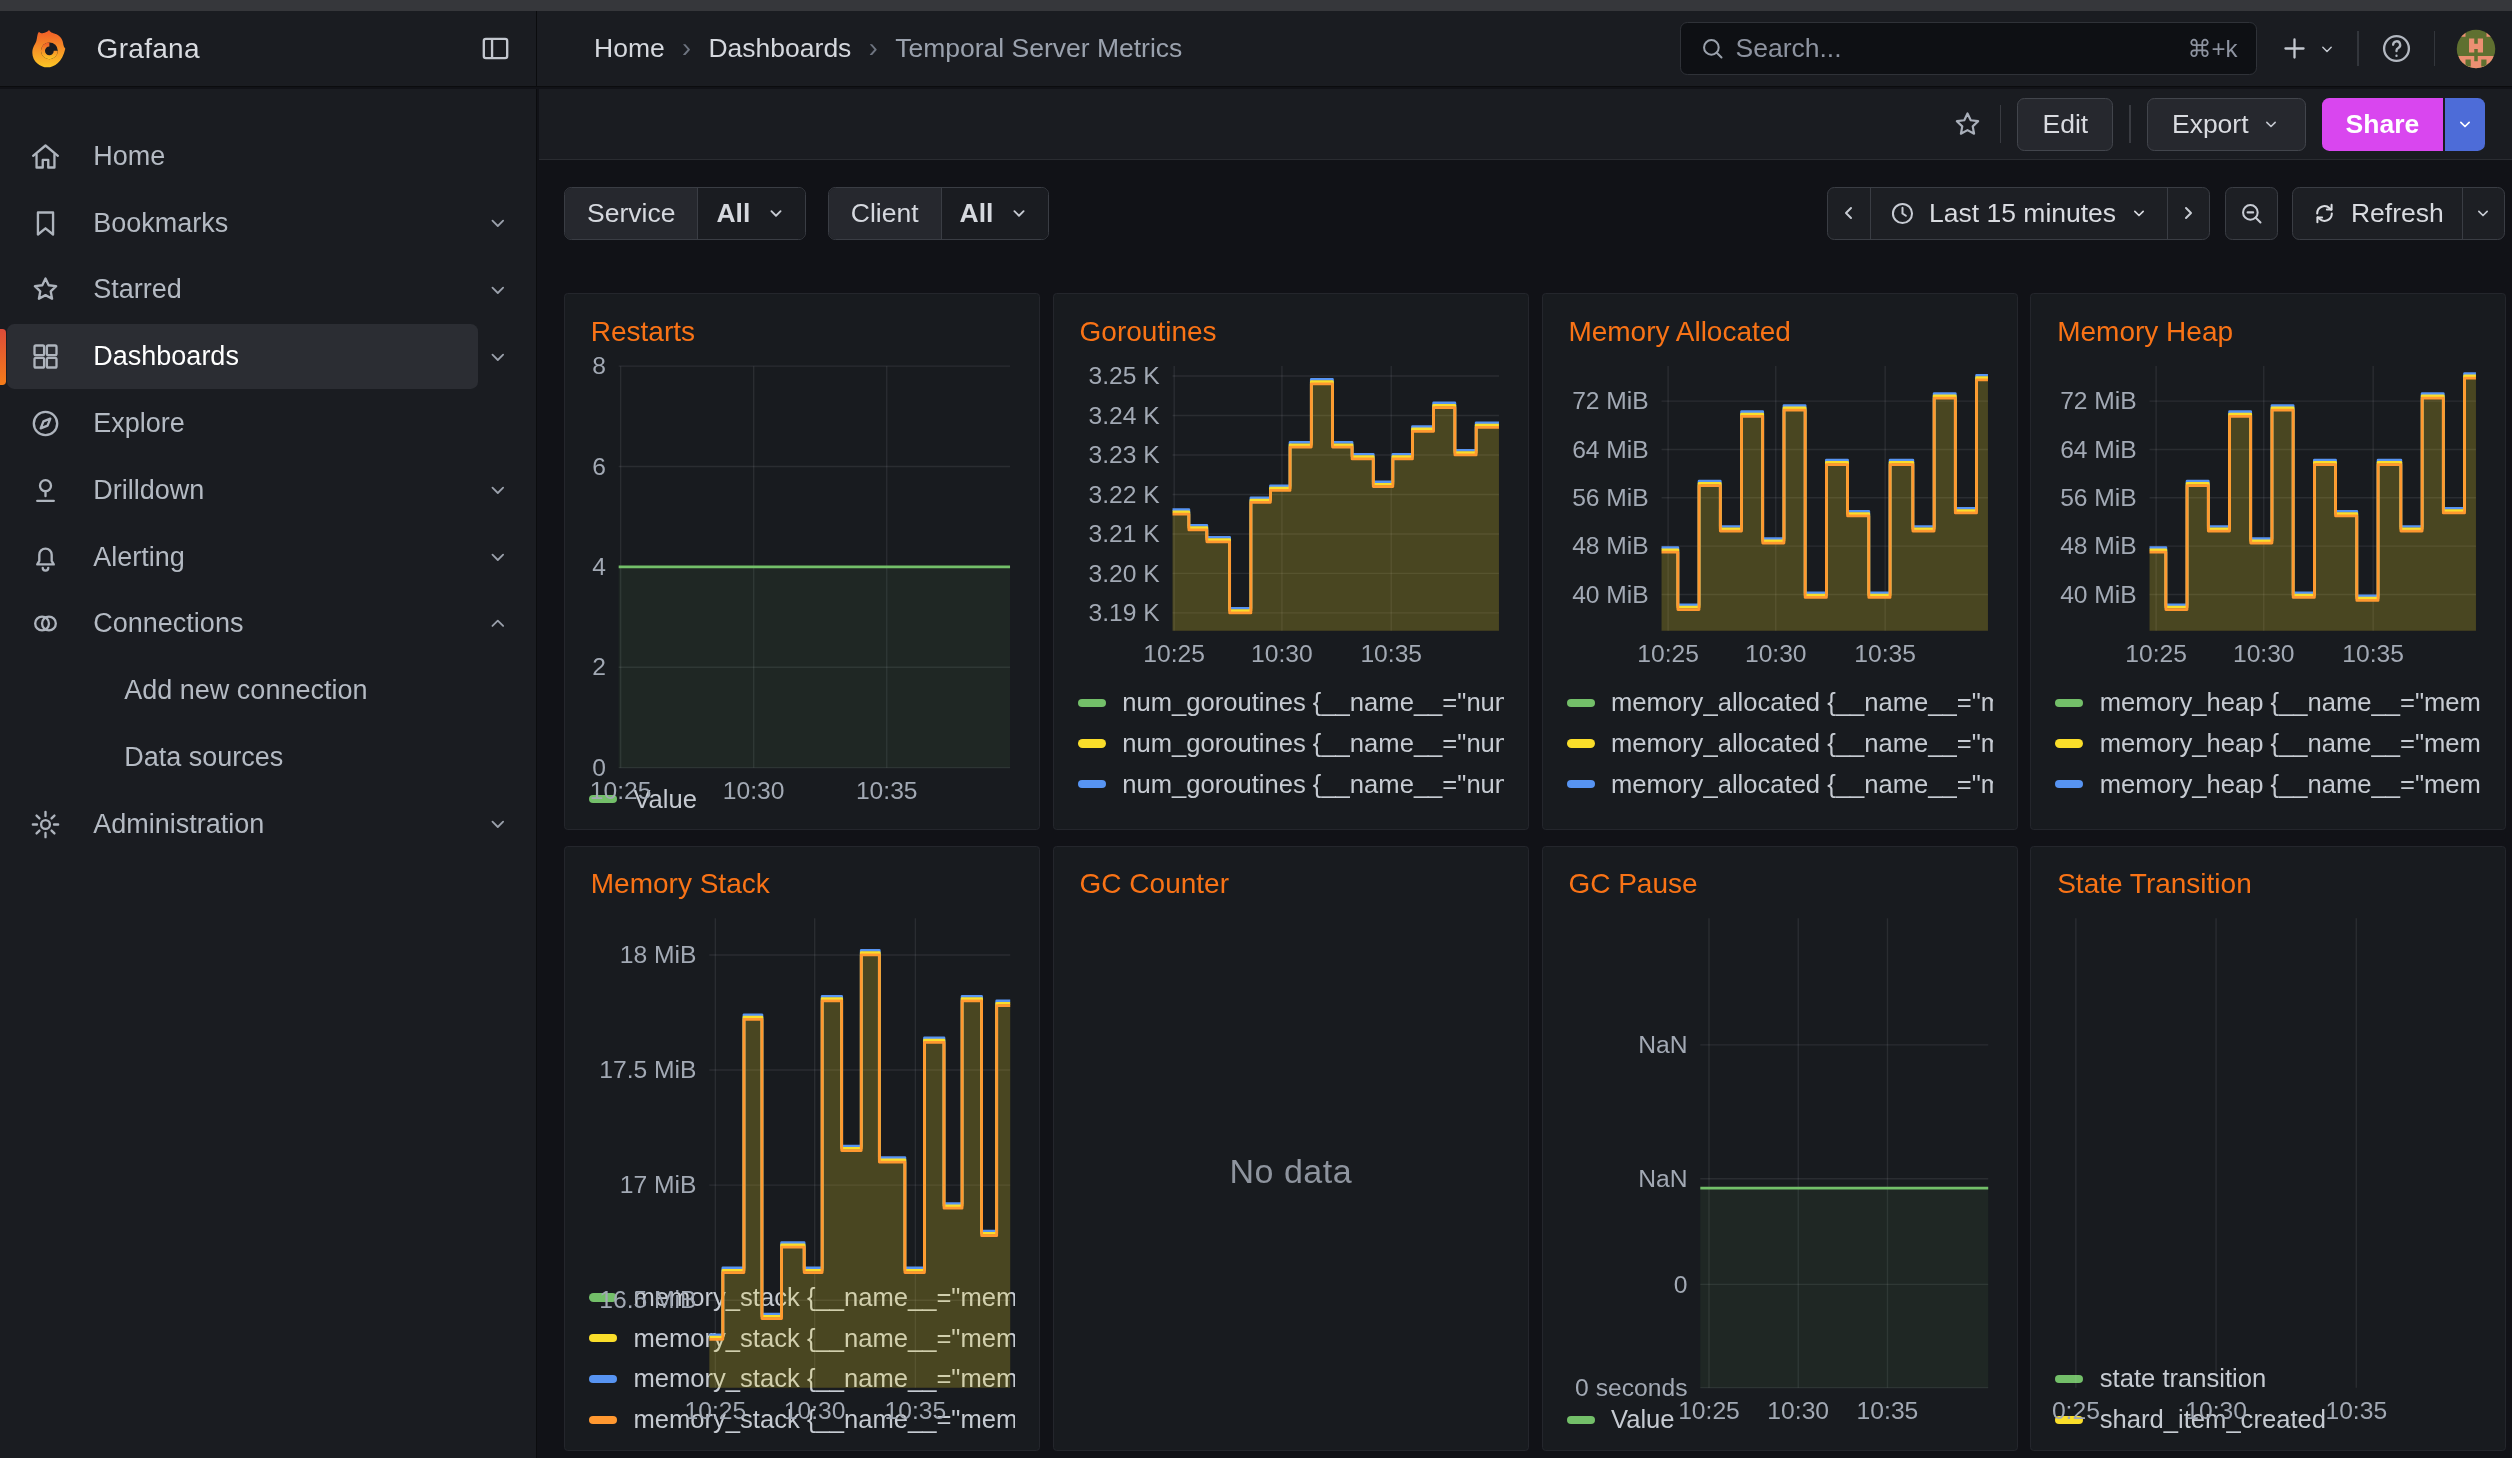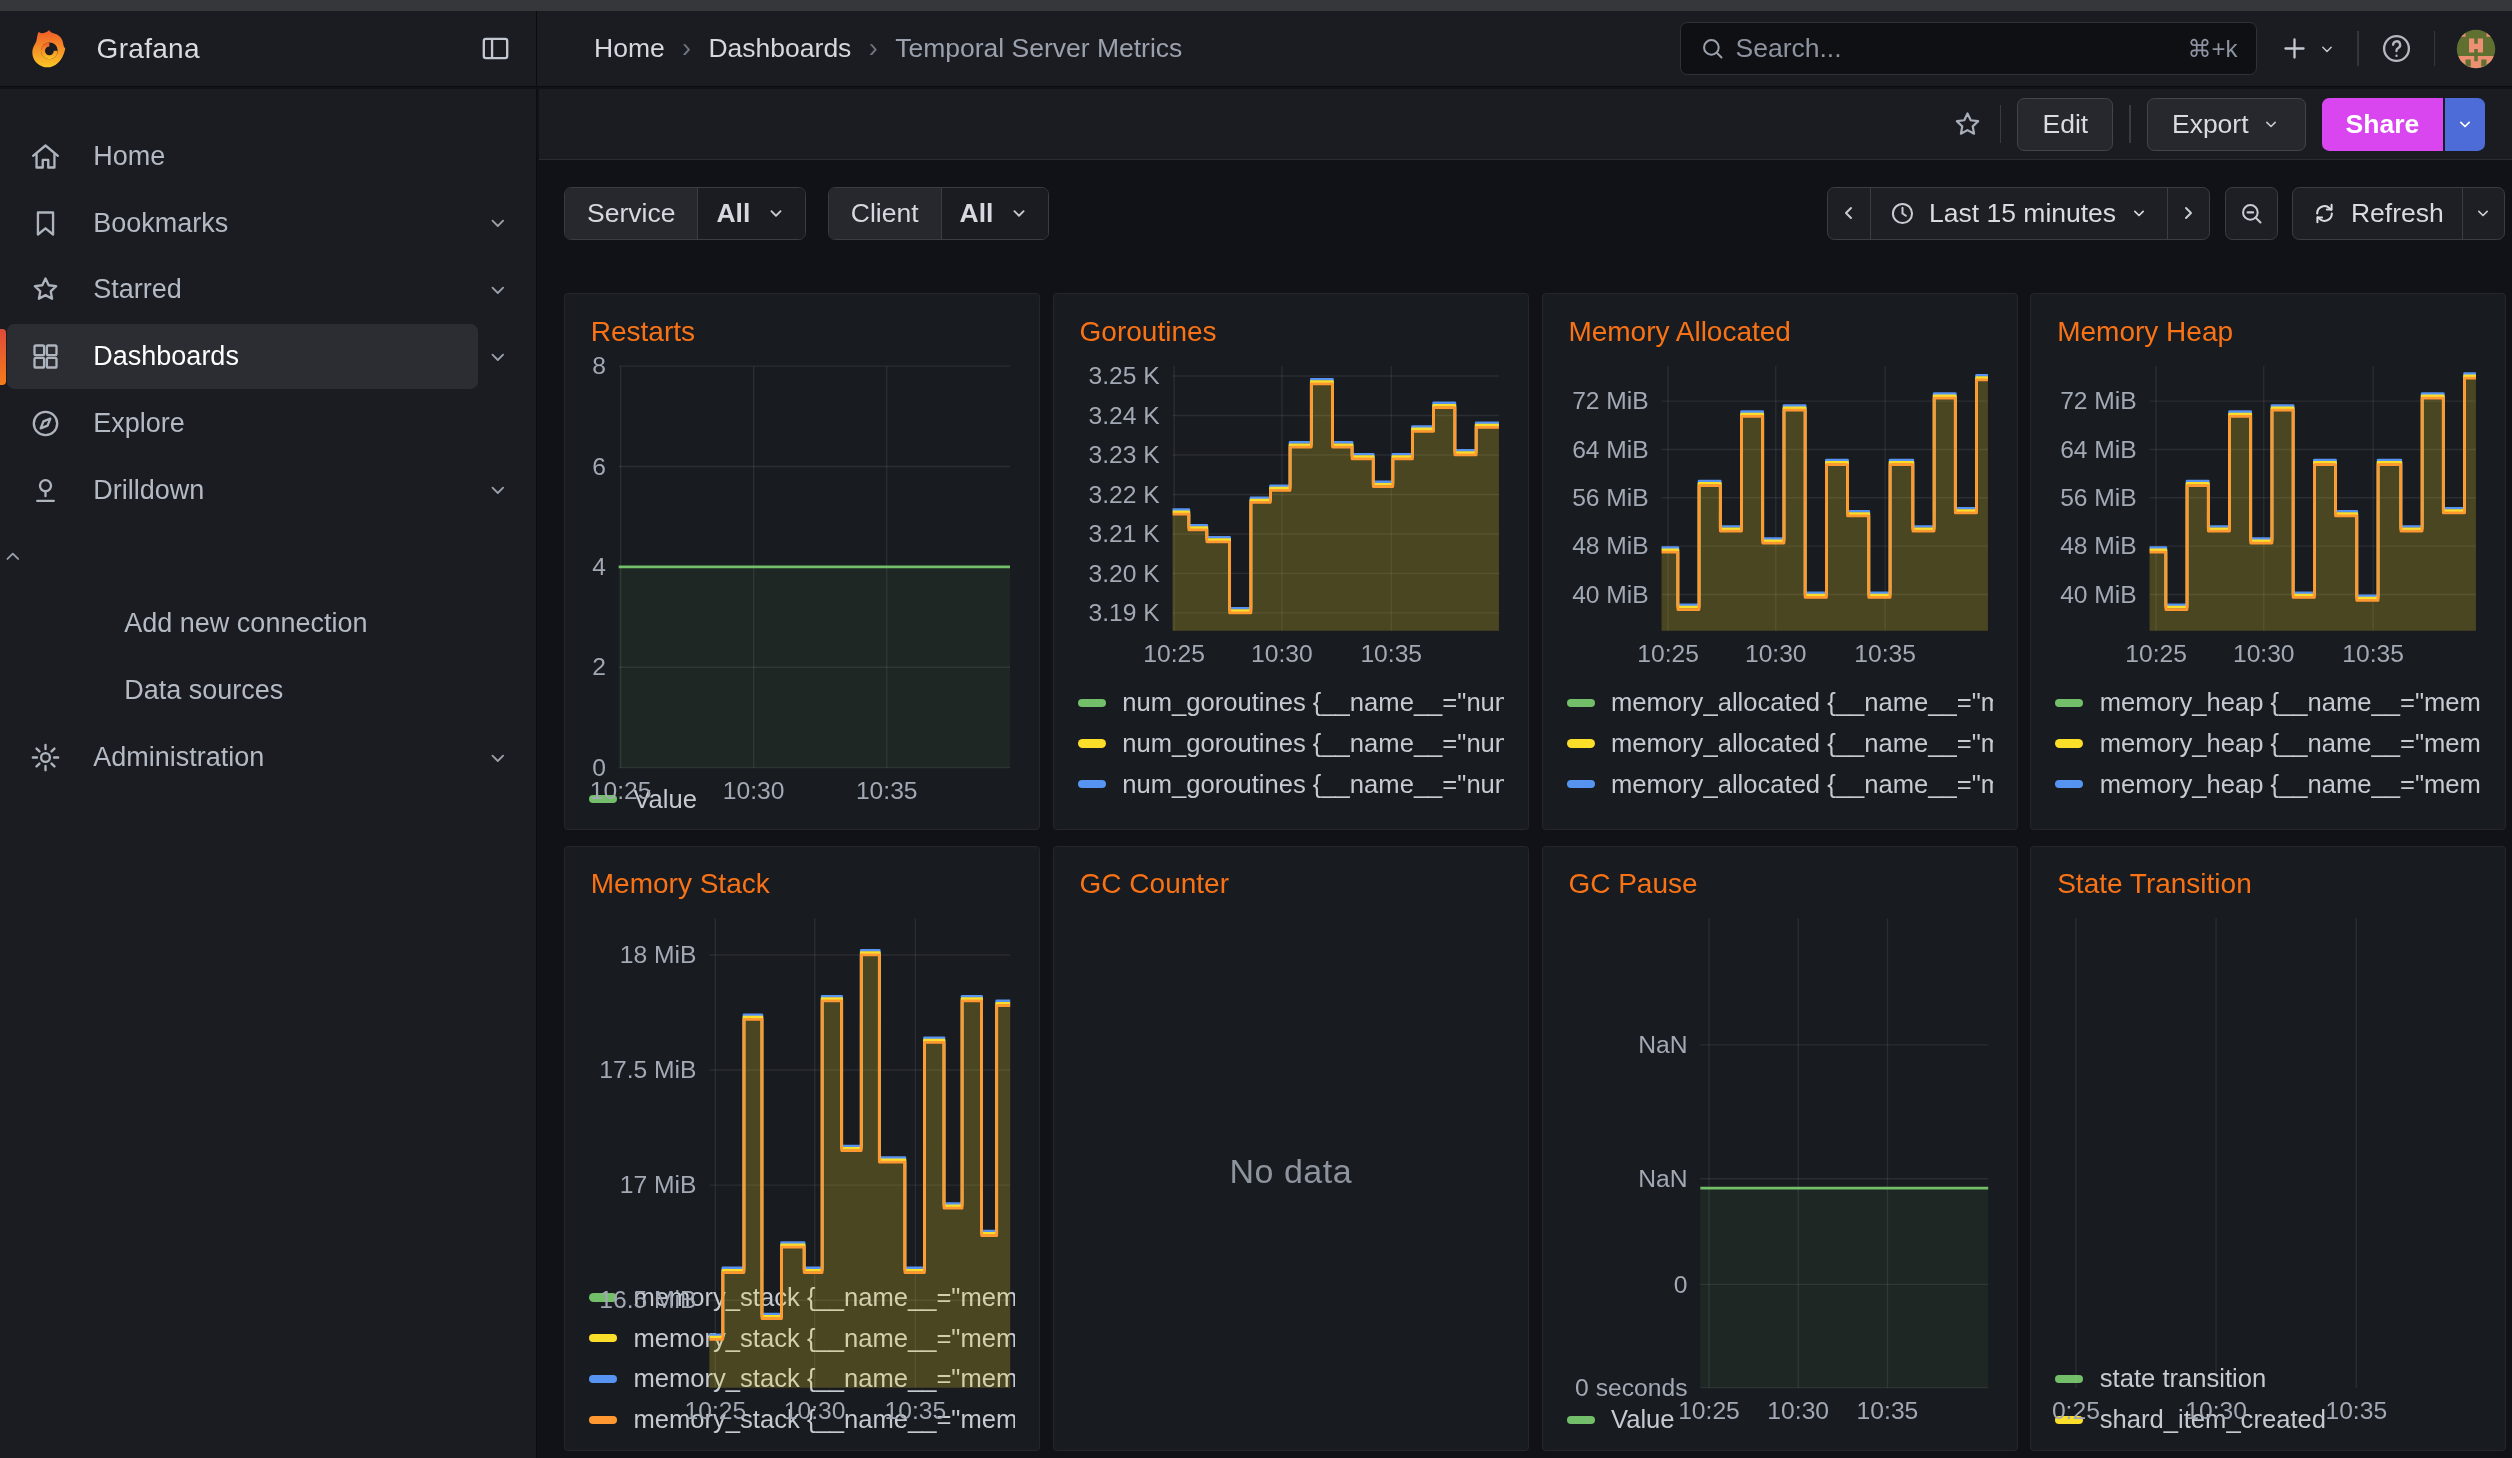--- a/index.html
+++ b/index.html
@@ -271,20 +271,45 @@
             </span>
             <span class="side-label">Drilldown</span>
           </span>
           <span class="icon side-chevron">
             <svg viewBox="0 0 24 24" fill="none" stroke="currentColor" stroke-width="1.7" stroke-linecap="round" stroke-linejoin="round">
               <path d="M7 10l5 5 5-5"></path>
             </svg>
           </span>
         </div>
         <div class="side-item">
+          <span class="side-link">
+            <span class="icon side-icon">
+              <svg viewBox="0 0 24 24" fill="none" stroke="currentColor" stroke-width="1.7" stroke-linecap="round" stroke-linejoin="round">
+                <path d="M6 17h12l-1.5-2.5V10a4.5 4.5 0 0 0-9 0v4.5z"></path>
+                <path d="M10 19.5a2 2 0 0 0 4 0"></path>
+              </svg>
+            </span>
+            <span class="side-label">Alerting</span>
+          </span>
+          <span class="icon side-chevron">
+            <svg viewBox="0 0 24 24" fill="none" stroke="currentColor" stroke-width="1.7" stroke-linecap="round" stroke-linejoin="round">
+              <path d="M7 10l5 5 5-5"></path>
+            </svg>
+          </span>
+        </div>
+        <div class="side-item">
+          <span class="side-link">
+            <span class="icon side-icon">
+              <svg viewBox="0 0 24 24" fill="none" stroke="currentColor" stroke-width="1.7" stroke-linecap="round" stroke-linejoin="round">
+                <circle cx="9.5" cy="12" r="5"></circle>
+                <circle cx="14.5" cy="12" r="5"></circle>
+              </svg>
+            </span>
+            <span class="side-label">Connections</span>
+          </span>
           <span class="icon side-chevron">
             <svg viewBox="0 0 24 24" fill="none" stroke="currentColor" stroke-width="1.7" stroke-linecap="round" stroke-linejoin="round">
               <path d="M7 14l5-5 5 5"></path>
             </svg>
           </span>
         </div>
         <div class="side-item">
           <span class="side-link sub">
             <span class="side-label">Add new connection</span>
           </span>

